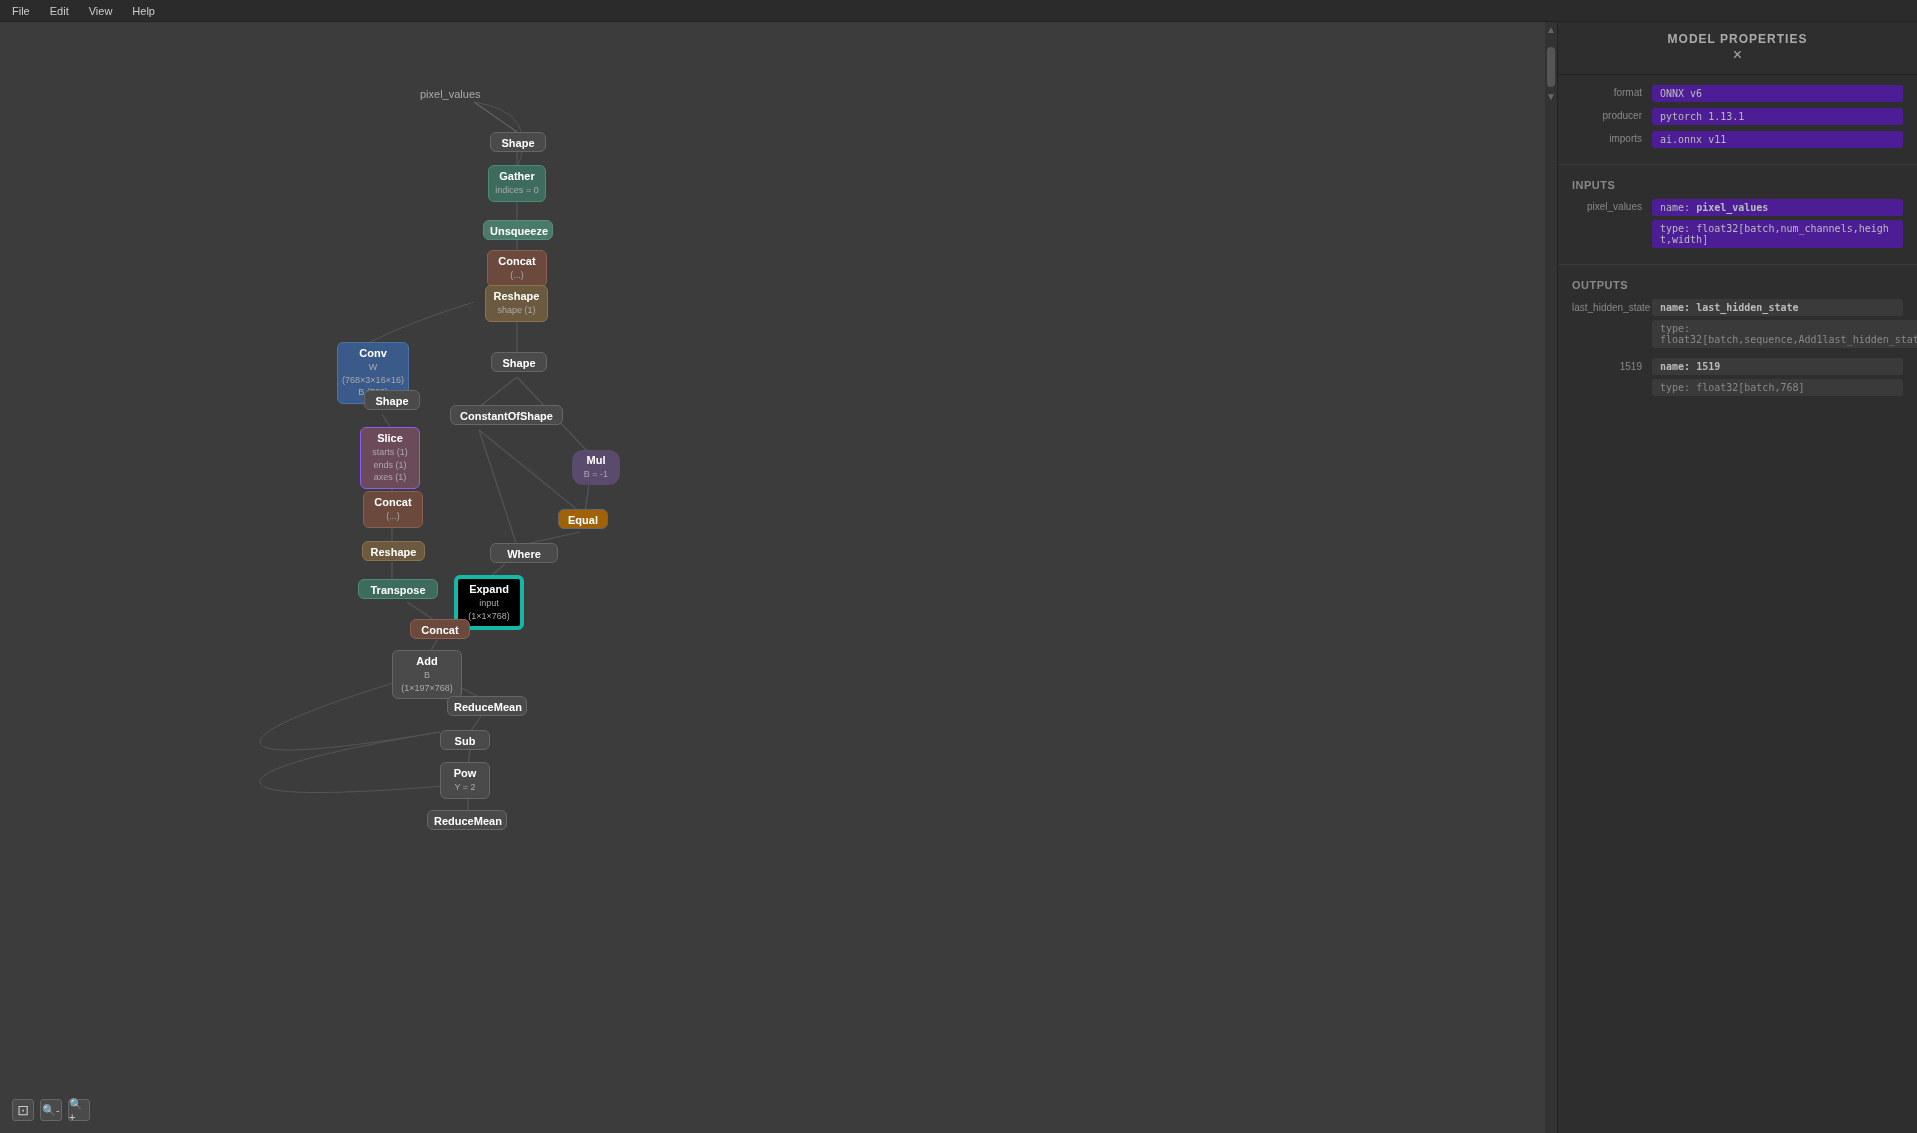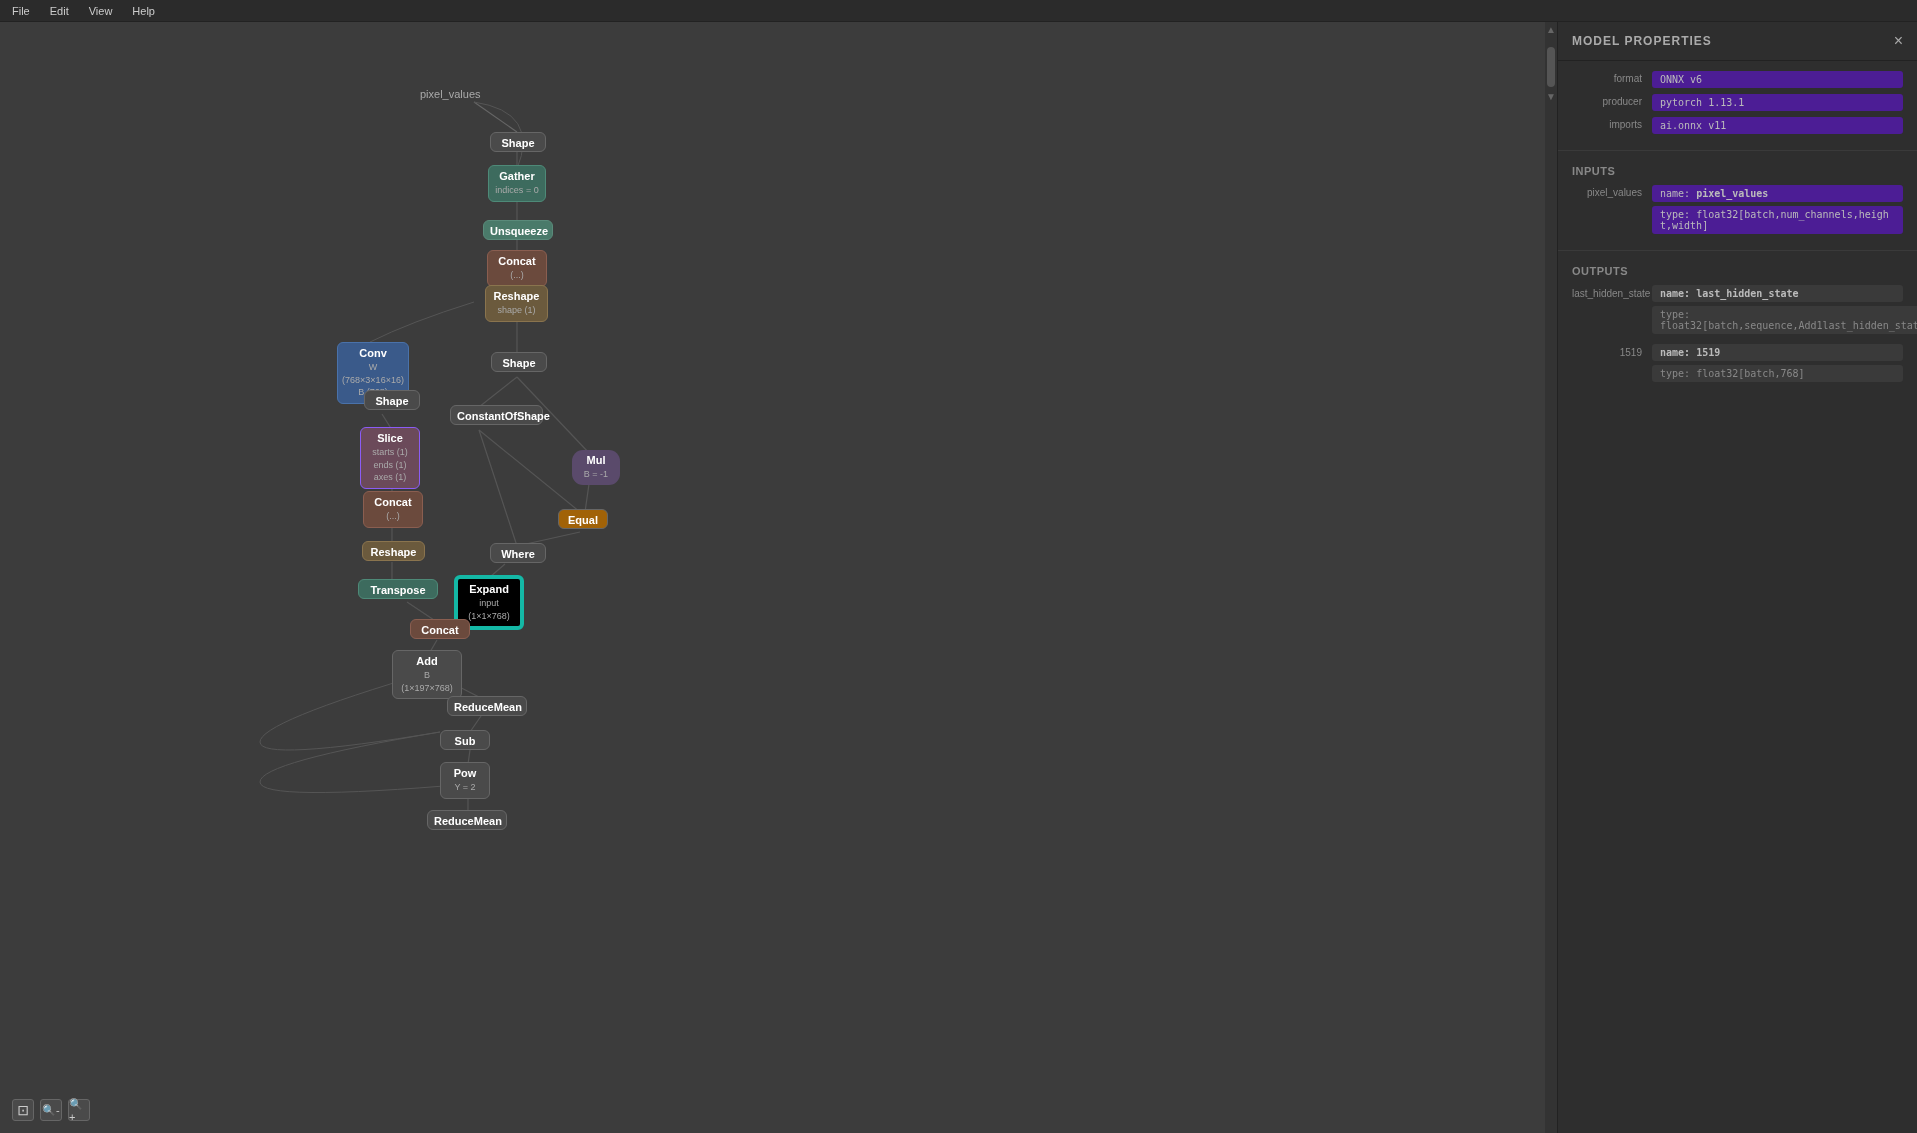--- a/index.html
+++ b/index.html
@@ -184,20 +184,21 @@
       overflow-y: auto;
       flex-shrink: 0;
       position: relative;
     }
     #panel-header {
       display: flex;
       align-items: center;
       justify-content: space-between;
       padding: 10px 14px;
       border-bottom: 1px solid #222;
+      flex-direction: column;
     }
     #panel-title {
       font-size: 12px;
       font-weight: bold;
       color: #aaa;
       letter-spacing: 1px;
     }
     #panel-close {
       color: #aaa;
       cursor: pointer;
@@ -418,34 +419,34 @@
 
     <div class="node node-reshape" style="left:485px;top:263px;width:63px;">
       <div class="node-title">Reshape</div>
       <div class="node-attr">shape (1)</div>
     </div>
 
     <div class="node node-shape" style="left:491px;top:330px;width:56px;">
       <div class="node-title">Shape</div>
     </div>
 
-    <div class="node node-constantofshape" style="left:450px;top:383px;width:93px;">
+    <div class="node node-constantofshape" style="left:450px;top:383px;width:113px;">
       <div class="node-title">ConstantOfShape</div>
     </div>
 
     <div class="node node-mul" style="left:572px;top:428px;width:48px;border-radius:11px;">
       <div class="node-title">Mul</div>
       <div class="node-attr">B = -1</div>
     </div>
 
     <div class="node node-equal" style="left:558px;top:487px;width:50px;">
       <div class="node-title">Equal</div>
     </div>
 
-    <div class="node node-where" style="left:490px;top:521px;width:56px;">
+    <div class="node node-where" style="left:490px;top:521px;width:68px;">
       <div class="node-title">Where</div>
     </div>
 
     <div class="node node-expand" style="left:454px;top:553px;width:70px;">
       <div class="node-title">Expand</div>
       <div class="node-attr">input (1×1×768)</div>
     </div>
 
     <div class="node node-conv" style="left:337px;top:320px;width:72px;">
       <div class="node-title">Conv</div>

